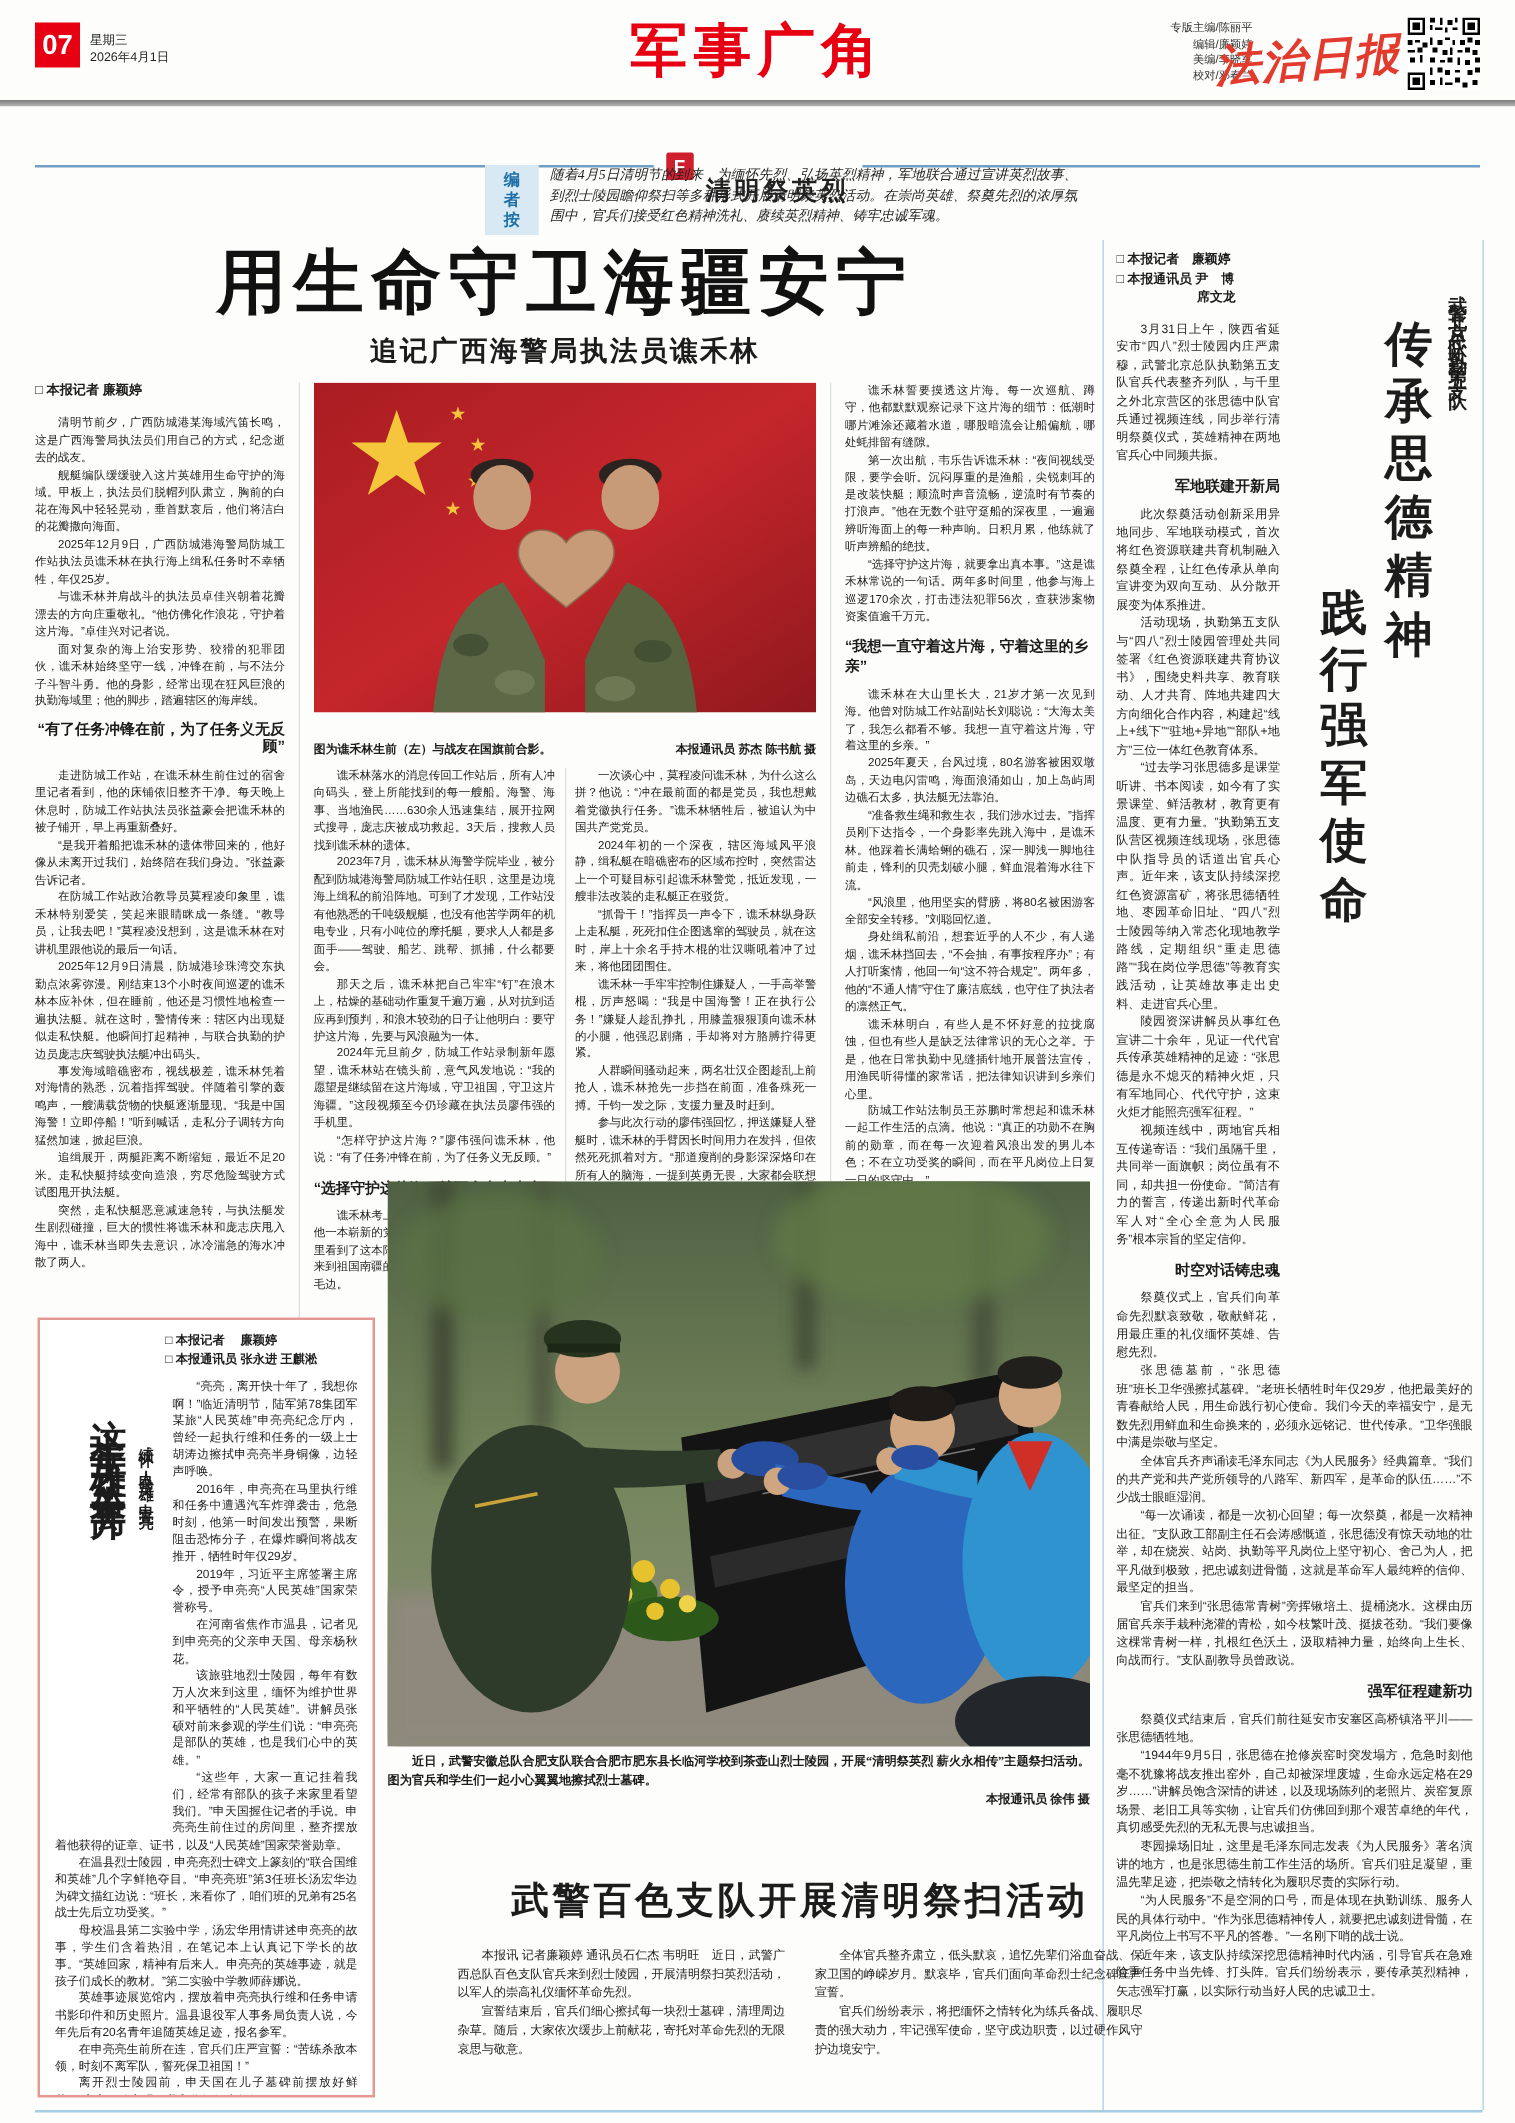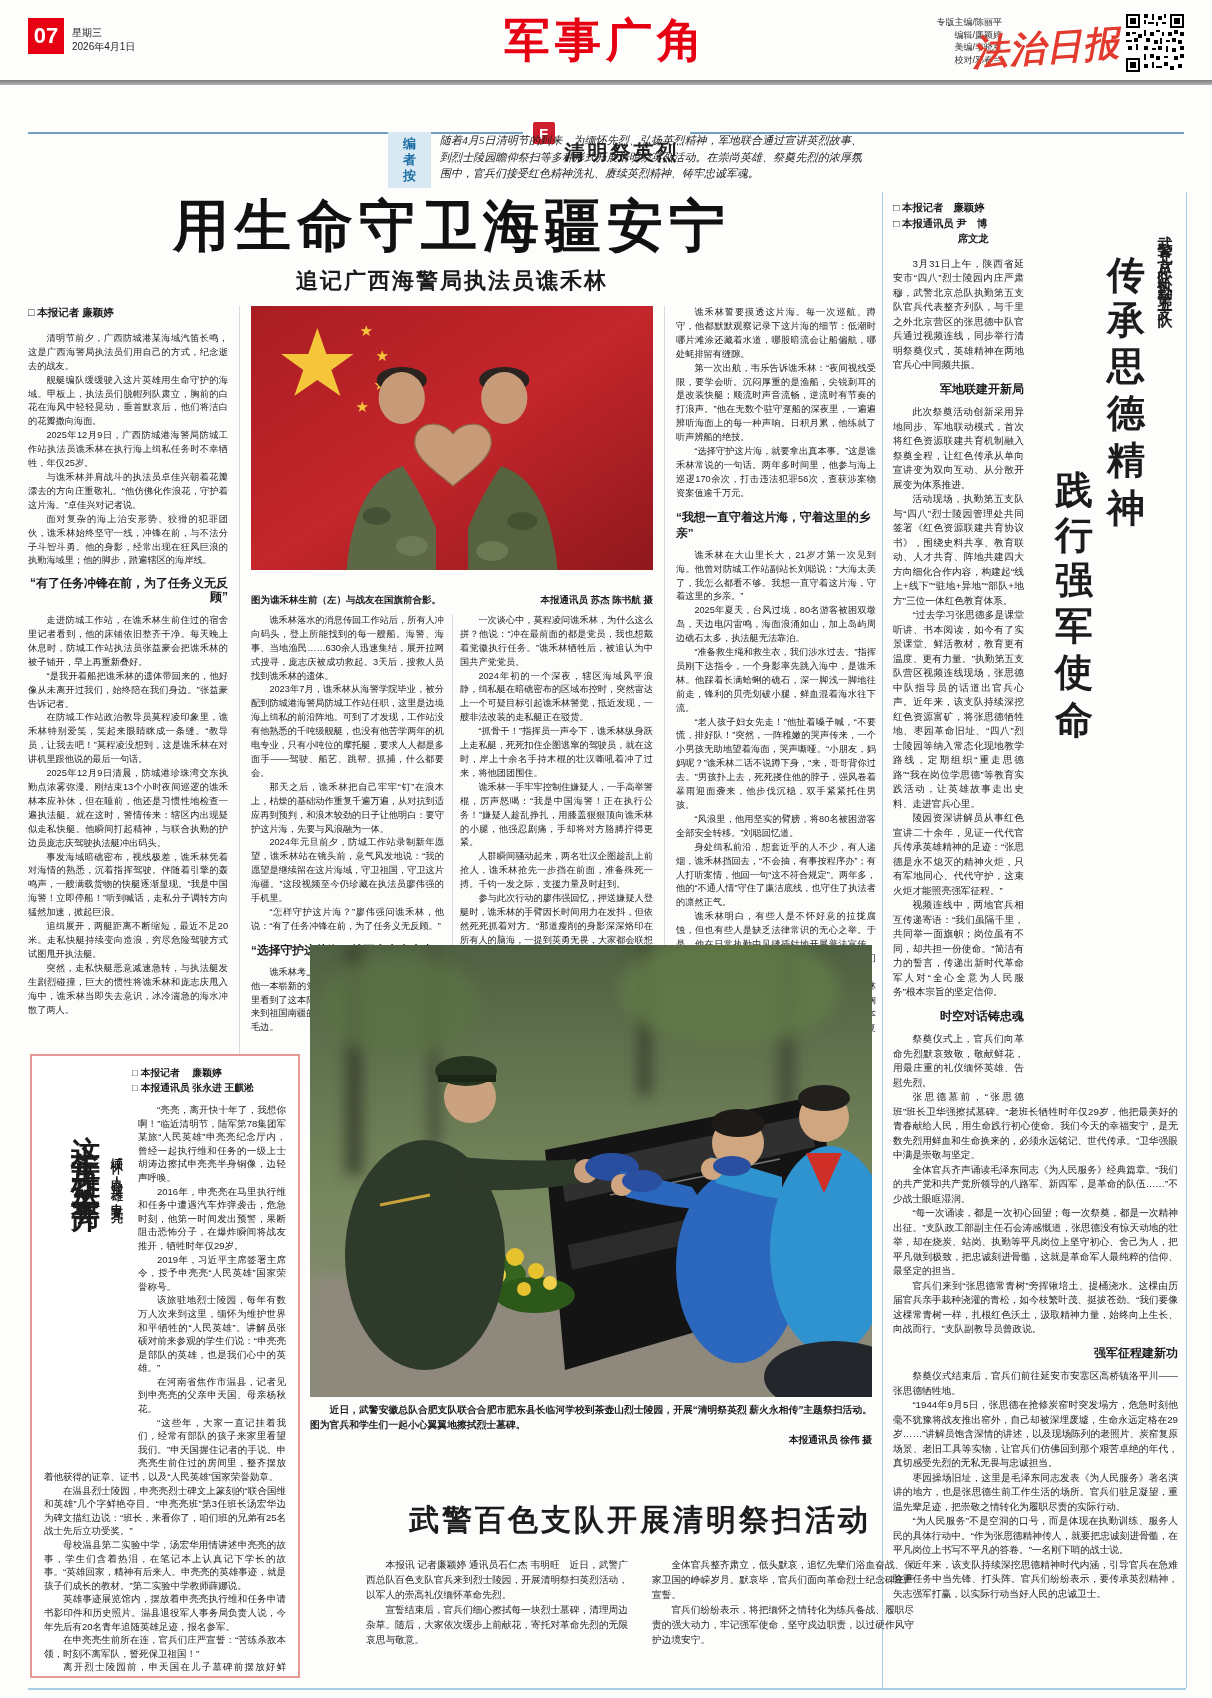--- a/index.html
+++ b/index.html
@@ -196,21 +196,20 @@
   </div>
   <div class="vr"></div>
   <div class="c c4">
       <p class="para">谯禾林誓要摸透这片海。每一次巡航、蹲守，他都默默观察记录下这片海的细节：低潮时哪片滩涂还藏着水道，哪股暗流会让船偏航，哪处蚝排留有缝隙。</p>
       <p class="para">第一次出航，韦乐告诉谯禾林：“夜间视线受限，要学会听。沉闷厚重的是渔船，尖锐刺耳的是改装快艇；顺流时声音流畅，逆流时有节奏的打浪声。”他在无数个驻守趸船的深夜里，一遍遍辨听海面上的每一种声响。日积月累，他练就了听声辨船的绝技。</p>
       <p class="para">“选择守护这片海，就要拿出真本事。”这是谯禾林常说的一句话。两年多时间里，他参与海上巡逻170余次，打击违法犯罪56次，查获涉案物资案值逾千万元。</p>
       <p class="sh">“我想一直守着这片海，守着这里的乡亲”</p>
       <p class="para">谯禾林在大山里长大，21岁才第一次见到海。他曾对防城工作站副站长刘聪说：“大海太美了，我怎么都看不够。我想一直守着这片海，守着这里的乡亲。”</p>
       <p class="para">2025年夏天，台风过境，80名游客被困双墩岛，天边电闪雷鸣，海面浪涌如山，加上岛屿周边礁石太多，执法艇无法靠泊。</p>
       <p class="para">“准备救生绳和救生衣，我们涉水过去。”指挥员刚下达指令，一个身影率先跳入海中，是谯禾林。他踩着长满蛤蜊的礁石，深一脚浅一脚地往前走，锋利的贝壳划破小腿，鲜血混着海水往下流。</p>
-      <p class="para">“老人孩子妇女先走！”他扯着嗓子喊，“不要慌，排好队！”突然，一阵稚嫩的哭声传来，一个小男孩无助地望着海面，哭声嘶哑。“小朋友，妈妈呢？”谯禾林二话不说蹲下身，“来，哥哥背你过去。”男孩扑上去，死死搂住他的脖子，强风卷着暴雨迎面袭来，他步伐沉稳，双手紧紧托住男孩。</p>
       <p class="para">“风浪里，他用坚实的臂膀，将80名被困游客全部安全转移。”刘聪回忆道。</p>
       <p class="para">身处缉私前沿，想套近乎的人不少，有人递烟，谯禾林挡回去，“不会抽，有事按程序办”；有人打听案情，他回一句“这不符合规定”。两年多，他的“不通人情”守住了廉洁底线，也守住了执法者的凛然正气。</p>
       <p class="para">谯禾林明白，有些人是不怀好意的拉拢腐蚀，但也有些人是缺乏法律常识的无心之举。于是，他在日常执勤中见缝插针地开展普法宣传，用渔民听得懂的家常话，把法律知识讲到乡亲们心里。</p>
       <p class="para">防城工作站法制员王苏鹏时常想起和谯禾林一起工作生活的点滴。他说：“真正的功勋不在胸前的勋章，而在每一次迎着风浪出发的男儿本色；不在立功受奖的瞬间，而在平凡岗位上日复一日的坚守中。”</p>
     </div>
 </div>
 
 <div class="abs vl" style="left:882px;top:192px;height:1496px;"></div>
 <div class="abs vl" style="left:1186px;top:192px;height:1496px;"></div>
 
@@ -254,22 +253,22 @@
       <p class="line">□ 本报通讯员 张永进 王麒淞</p>
     </div>
   <div class="m-vhead">
     <div class="mk">缅怀“人民英雄”申亮亮</div>
     <div class="mt">这十年英雄从未离开</div>
   </div>
   <div>
       <p class="para">“亮亮，离开快十年了，我想你啊！”临近清明节，陆军第78集团军某旅“人民英雄”申亮亮纪念厅内，曾经一起执行维和任务的一级上士胡涛边擦拭申亮亮半身铜像，边轻声呼唤。</p>
       <p class="para">2016年，申亮亮在马里执行维和任务中遭遇汽车炸弹袭击，危急时刻，他第一时间发出预警，果断阻击恐怖分子，在爆炸瞬间将战友推开，牺牲时年仅29岁。</p>
       <p class="para">2019年，习近平主席签署主席令，授予申亮亮“人民英雄”国家荣誉称号。</p>
+      <p class="para">在河南省焦作市温县，记者见到申亮亮的父亲申天国、母亲杨秋花。</p>
       <p class="para">该旅驻地烈士陵园，每年有数万人次来到这里，缅怀为维护世界和平牺牲的“人民英雄”。讲解员张硕对前来参观的学生们说：“申亮亮是部队的英雄，也是我们心中的英雄。”</p>
-      <p class="para">在河南省焦作市温县，记者见到申亮亮的父亲申天国、母亲杨秋花。</p>
       <p class="para">“这些年，大家一直记挂着我们，经常有部队的孩子来家里看望我们。”申天国握住记者的手说。申亮亮生前住过的房间里，整齐摆放着他获得的证章、证书，以及“人民英雄”国家荣誉勋章。</p>
       <p class="para">在温县烈士陵园，申亮亮烈士碑文上篆刻的“联合国维和英雄”几个字鲜艳夺目。“申亮亮班”第3任班长汤宏华边为碑文描红边说：“班长，来看你了，咱们班的兄弟有25名战士先后立功受奖。”</p>
       <p class="para">母校温县第二实验中学，汤宏华用情讲述申亮亮的故事，学生们含着热泪，在笔记本上认真记下学长的故事。“英雄回家，精神有后来人。申亮亮的英雄事迹，就是孩子们成长的教材。”第二实验中学教师薛娜说。</p>
       <p class="para">英雄事迹展览馆内，摆放着申亮亮执行维和任务申请书影印件和历史照片。温县退役军人事务局负责人说，今年先后有20名青年追随英雄足迹，报名参军。</p>
       <p class="para">在申亮亮生前所在连，官兵们庄严宣誓：“苦练杀敌本领，时刻不离军队，誓死保卫祖国！”</p>
       <p class="para">离开烈士陵园前，申天国在儿子墓碑前摆放好鲜花：“亮亮，放心吧，我和你妈妈也很好。”</p>
     </div>
 </div>
 
 <svg class="abs photo2" viewBox="0 0 562 452" preserveAspectRatio="none">

